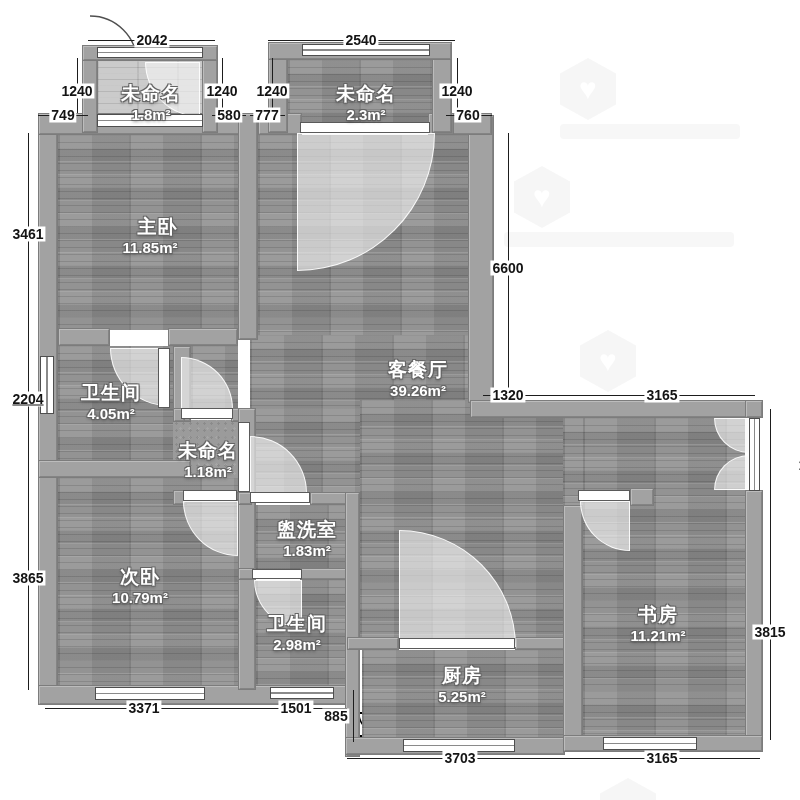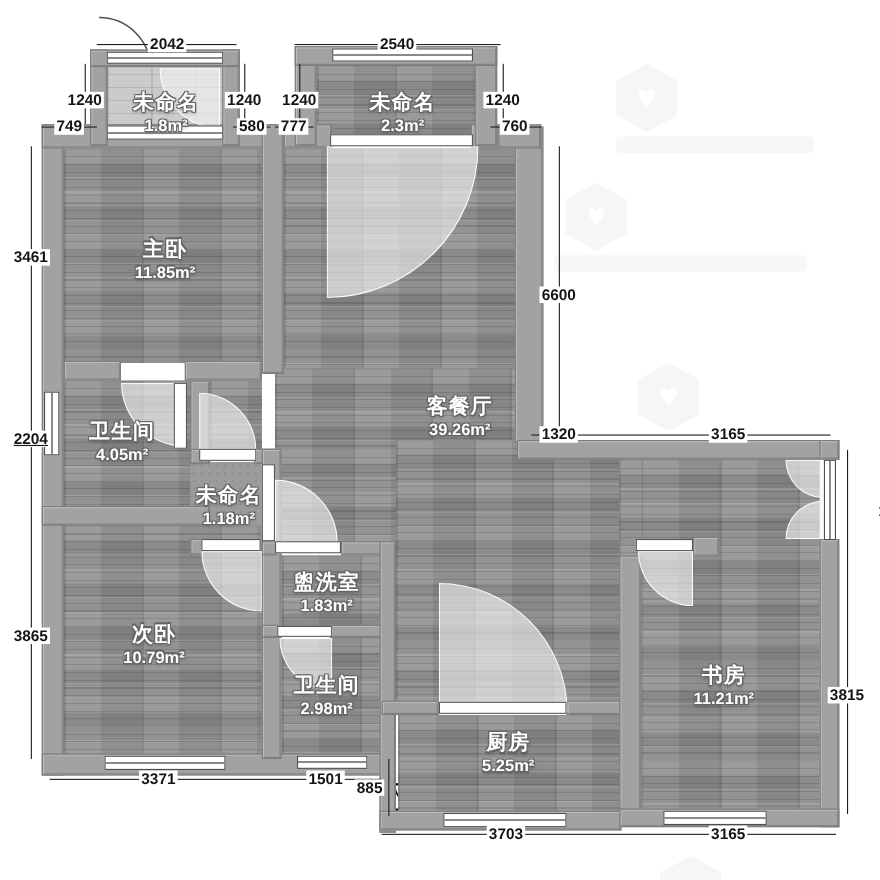--- a/index.html
+++ b/index.html
@@ -176,41 +176,41 @@
     <div class="abs win h" style="left: 603px; top: 737px; width: 94px; height: 13px;"></div>
     <div class="abs win v" style="left: 749px; top: 418px; width: 11px; height: 73px;"></div>
     <div class="room-label" style="left: 151px; top: 104px;">
       <span class="nm">未命名</span>
       <span class="ar">1.8m²</span>
     </div>
     <div class="room-label" style="left: 366px; top: 104px;">
       <span class="nm">未命名</span>
       <span class="ar">2.3m²</span>
     </div>
-    <div class="room-label" style="left: 150px; top: 237px;">
+    <div class="room-label" style="left: 150px; top: 237px; text-align: right;">
       <span class="nm">主卧</span>
       <span class="ar">11.85m²</span>
     </div>
     <div class="room-label" style="left: 418px; top: 380px;">
       <span class="nm">客餐厅</span>
       <span class="ar">39.26m²</span>
     </div>
     <div class="room-label" style="left: 111px; top: 403px;">
       <span class="nm">卫生间</span>
       <span class="ar">4.05m²</span>
     </div>
     <div class="room-label" style="left: 208px; top: 461px;">
       <span class="nm">未命名</span>
       <span class="ar">1.18m²</span>
     </div>
     <div class="room-label" style="left: 140px; top: 587px;">
       <span class="nm">次卧</span>
       <span class="ar">10.79m²</span>
     </div>
-    <div class="room-label" style="left: 297px; top: 540px;">
+    <div class="room-label" style="left: 307px; top: 540px;">
       <span class="nm">盥洗室</span>
       <span class="ar">1.83m²</span>
     </div>
     <div class="room-label" style="left: 297px; top: 634px;">
       <span class="nm">卫生间</span>
       <span class="ar">2.98m²</span>
     </div>
     <div class="room-label" style="left: 462px; top: 686px;">
       <span class="nm">厨房</span>
       <span class="ar">5.25m²</span>

